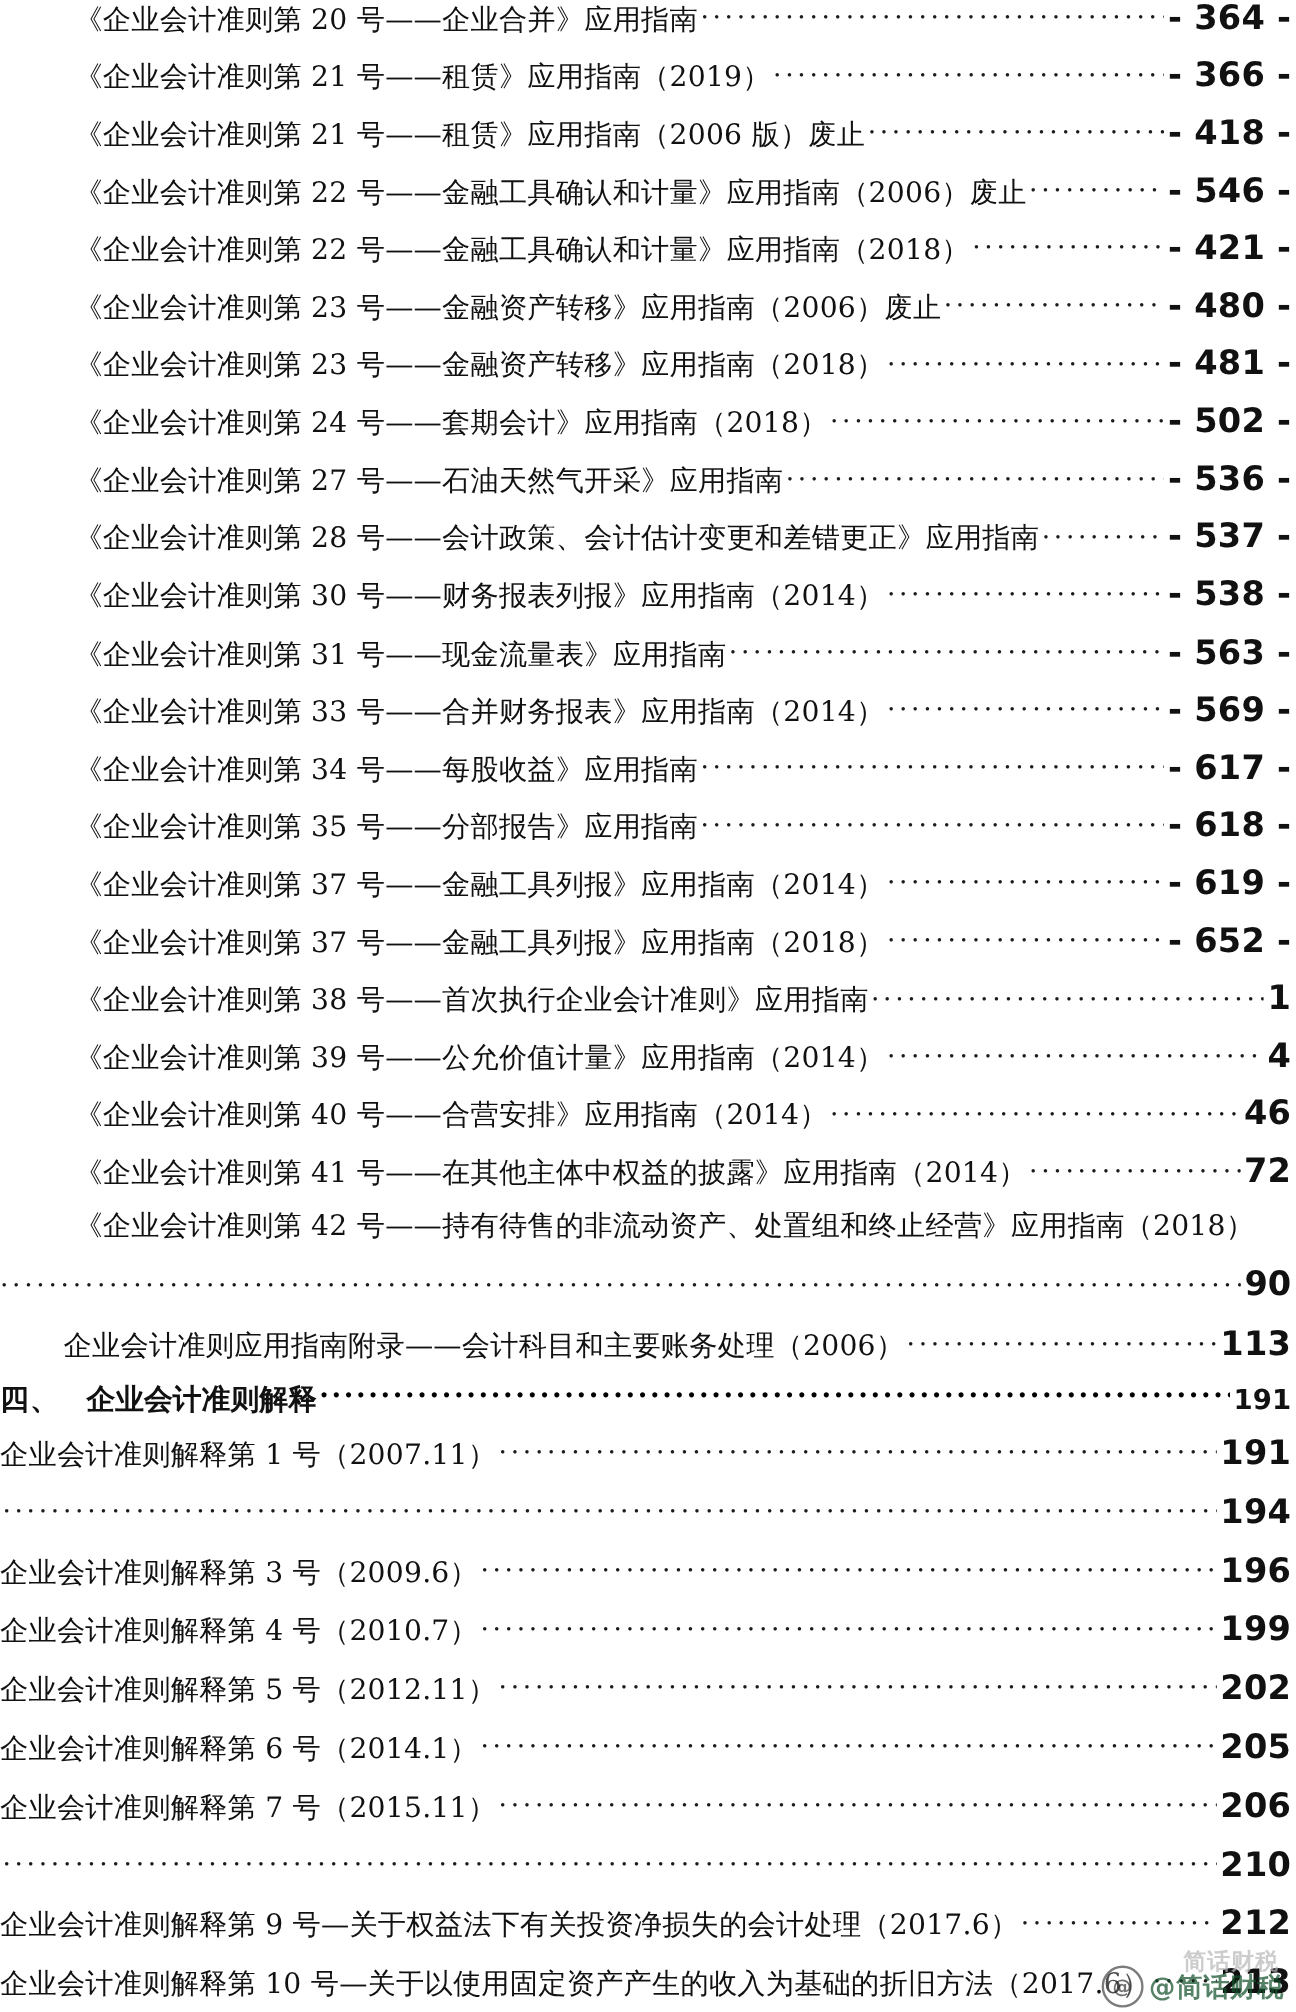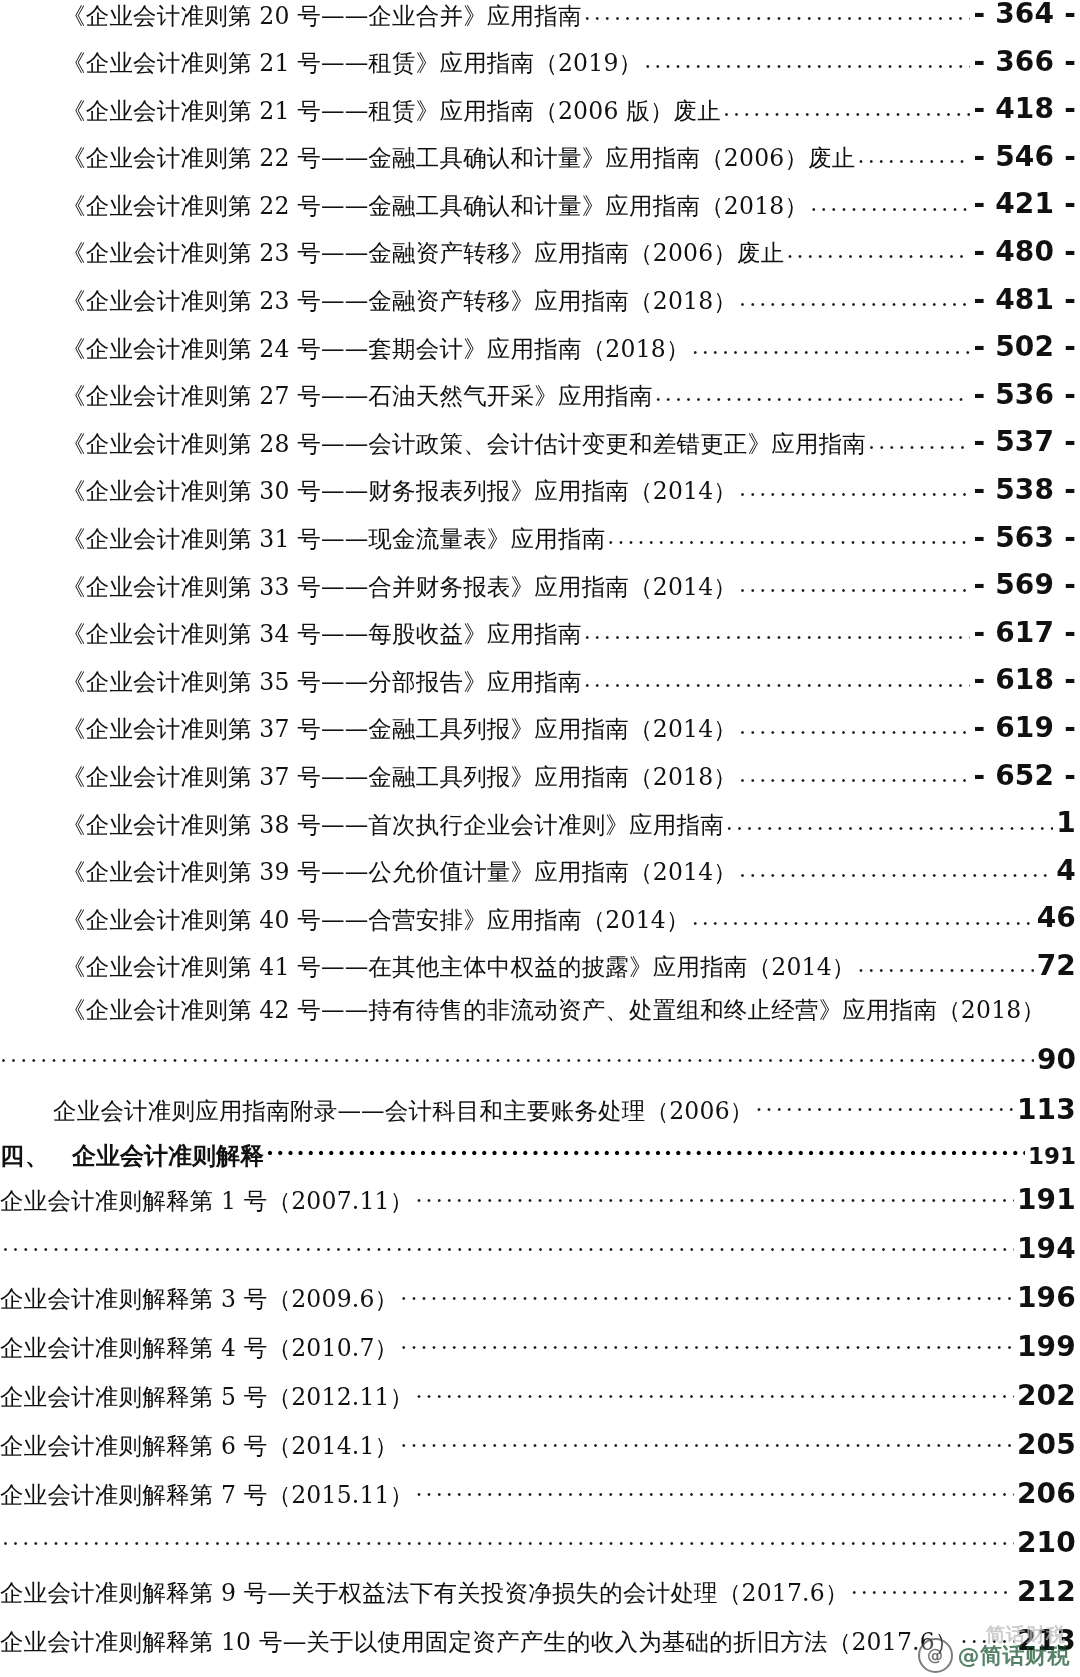--- a/index.html
+++ b/index.html
@@ -67,21 +67,20 @@
     font-weight: 700;
     font-size: 28px;
     padding-left: 1px;
   }
 
   
   .sec-guides .toc-line {
     padding-left: 62px;
     padding-right: 4px;
     margin-bottom: 19.6px;
-    align-items: flex-end;
   }
 
   
   .wrap-row {
     display: flex;
     align-items: center;
     width: 100%;
     box-sizing: border-box;
     padding-left: 0px;
     padding-right: 4px;

